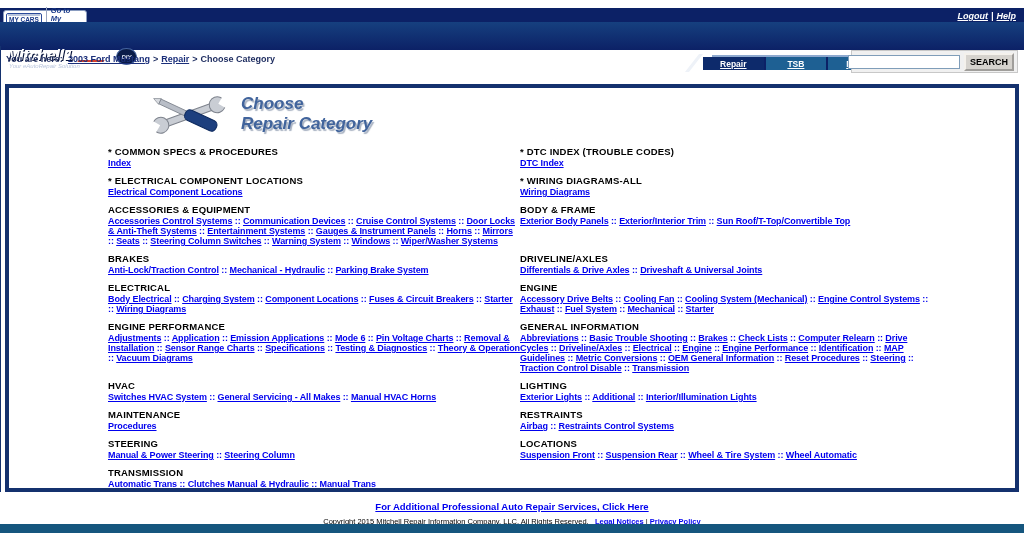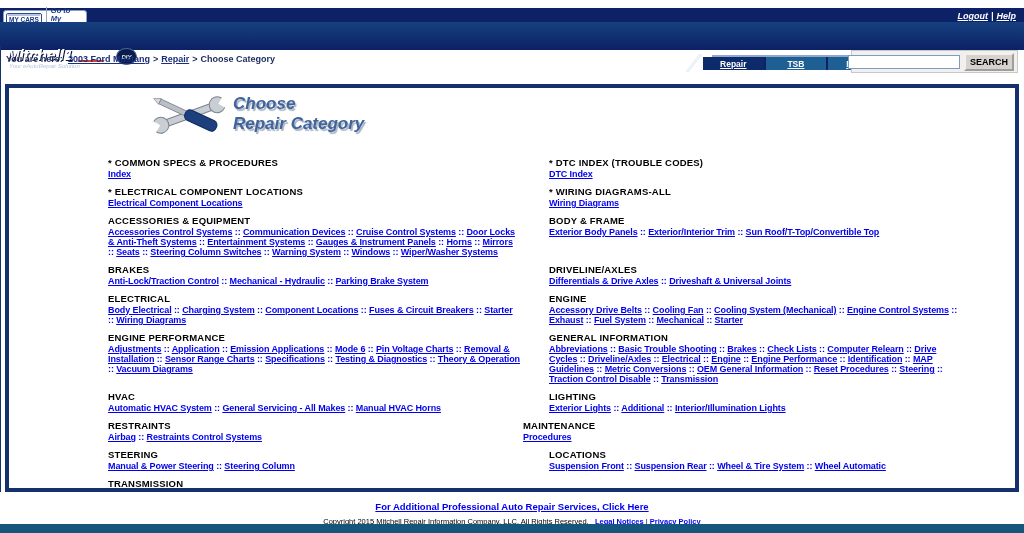--- a/index.html
+++ b/index.html
@@ -115,31 +115,31 @@
     font-family: "Liberation Sans", sans-serif; cursor: pointer;
   }
 
   
   .main-panel {
     position: absolute; top: 84px; left: 5px; width: 1014px; height: 408px;
     background: #ffffff; border: 4px solid var(--panel-border, #14316e);
     overflow: hidden;
   }
   .title-block {
-    margin: 4px 0 20px 140px; height: 46px;
-    display: flex; align-items: flex-start; gap: 4px;
+    margin: 4px 0 9px 140px; height: 46px;
+    display: flex; align-items: flex-start; gap: 12px;
   }
   .title-text {
     font-size: 17px; font-weight: bold; font-style: italic;
     color: var(--title-blue, #41649c); line-height: 1.18;
     text-shadow: 1.5px 1.5px 1px #a8b2c2; padding-top: 2px;
   }
   .cat-rows { margin: 0 0 0 99px; }
   .cat-row { display: flex; margin-bottom: 8px; }
-  .cat-cell.left  { width: 412px; margin-right: 29px; }
+  .cat-cell.left  { width: 412px; }
   .cat-cell.right { width: 415px; }
   .sec-heading {
     font-size: 9.5px; font-weight: bold; color: #000000;
     letter-spacing: 0.2px; line-height: 10px; margin-bottom: 1px;
   }
   .sec-links { font-size: 9px; font-weight: bold; line-height: 10px; letter-spacing: -0.1px; }
   .cat-link { color: var(--link-blue, #0000ee); text-decoration: underline; }
   .lsep { color: var(--link-blue, #0000ee); text-decoration: none; }
 
   
@@ -298,41 +298,41 @@
           <div class="section">
             <div class="sec-heading">GENERAL INFORMATION</div>
             <div class="sec-links"><a class="cat-link">Abbreviations</a><span class="lsep"> :: </span><a class="cat-link">Basic Trouble Shooting</a><span class="lsep"> :: </span><a class="cat-link">Brakes</a><span class="lsep"> :: </span><a class="cat-link">Check Lists</a><span class="lsep"> :: </span><a class="cat-link">Computer Relearn</a><span class="lsep"> :: </span><a class="cat-link">Drive Cycles</a><span class="lsep"> :: </span><a class="cat-link">Driveline/Axles</a><span class="lsep"> :: </span><a class="cat-link">Electrical</a><span class="lsep"> :: </span><a class="cat-link">Engine</a><span class="lsep"> :: </span><a class="cat-link">Engine Performance</a><span class="lsep"> :: </span><a class="cat-link">Identification</a><span class="lsep"> :: </span><a class="cat-link">MAP Guidelines</a><span class="lsep"> :: </span><a class="cat-link">Metric Conversions</a><span class="lsep"> :: </span><a class="cat-link">OEM General Information</a><span class="lsep"> :: </span><a class="cat-link">Reset Procedures</a><span class="lsep"> :: </span><a class="cat-link">Steering</a><span class="lsep"> :: </span><a class="cat-link">Traction Control Disable</a><span class="lsep"> :: </span><a class="cat-link">Transmission</a></div>
           </div>
         </div>
       </div>
       <div class="cat-row">
         <div class="cat-cell left">
           <div class="section">
             <div class="sec-heading">HVAC</div>
-            <div class="sec-links"><a class="cat-link">Automatic HVAC System</a><span class="lsep"> :: </span><a class="cat-link">General Servicing - All Makes</a><span class="lsep"> :: </span><a class="cat-link">Manual HVAC Horns</a></div>
+            <div class="sec-links"><a class="cat-link">Switches HVAC System</a><span class="lsep"> :: </span><a class="cat-link">General Servicing - All Makes</a><span class="lsep"> :: </span><a class="cat-link">Manual HVAC Horns</a></div>
           </div>
         </div>
         <div class="cat-cell right">
           <div class="section">
             <div class="sec-heading">LIGHTING</div>
             <div class="sec-links"><a class="cat-link">Exterior Lights</a><span class="lsep"> :: </span><a class="cat-link">Additional</a><span class="lsep"> :: </span><a class="cat-link">Interior/Illumination Lights</a></div>
           </div>
         </div>
       </div>
       <div class="cat-row">
+        <div class="cat-cell left">
+          <div class="section">
+            <div class="sec-heading">MAINTENANCE</div>
+            <div class="sec-links"><a class="cat-link">Procedures</a></div>
+          </div>
+        </div>
         <div class="cat-cell right">
           <div class="section">
             <div class="sec-heading">RESTRAINTS</div>
             <div class="sec-links"><a class="cat-link">Airbag</a><span class="lsep"> :: </span><a class="cat-link">Restraints Control Systems</a></div>
-          </div>
-        </div>
-        <div class="cat-cell left">
-          <div class="section">
-            <div class="sec-heading">MAINTENANCE</div>
-            <div class="sec-links"><a class="cat-link">Procedures</a></div>
           </div>
         </div>
       </div>
       <div class="cat-row">
         <div class="cat-cell left">
           <div class="section">
             <div class="sec-heading">STEERING</div>
             <div class="sec-links"><a class="cat-link">Manual &amp; Power Steering</a><span class="lsep"> :: </span><a class="cat-link">Steering Column</a></div>
           </div>
         </div>

